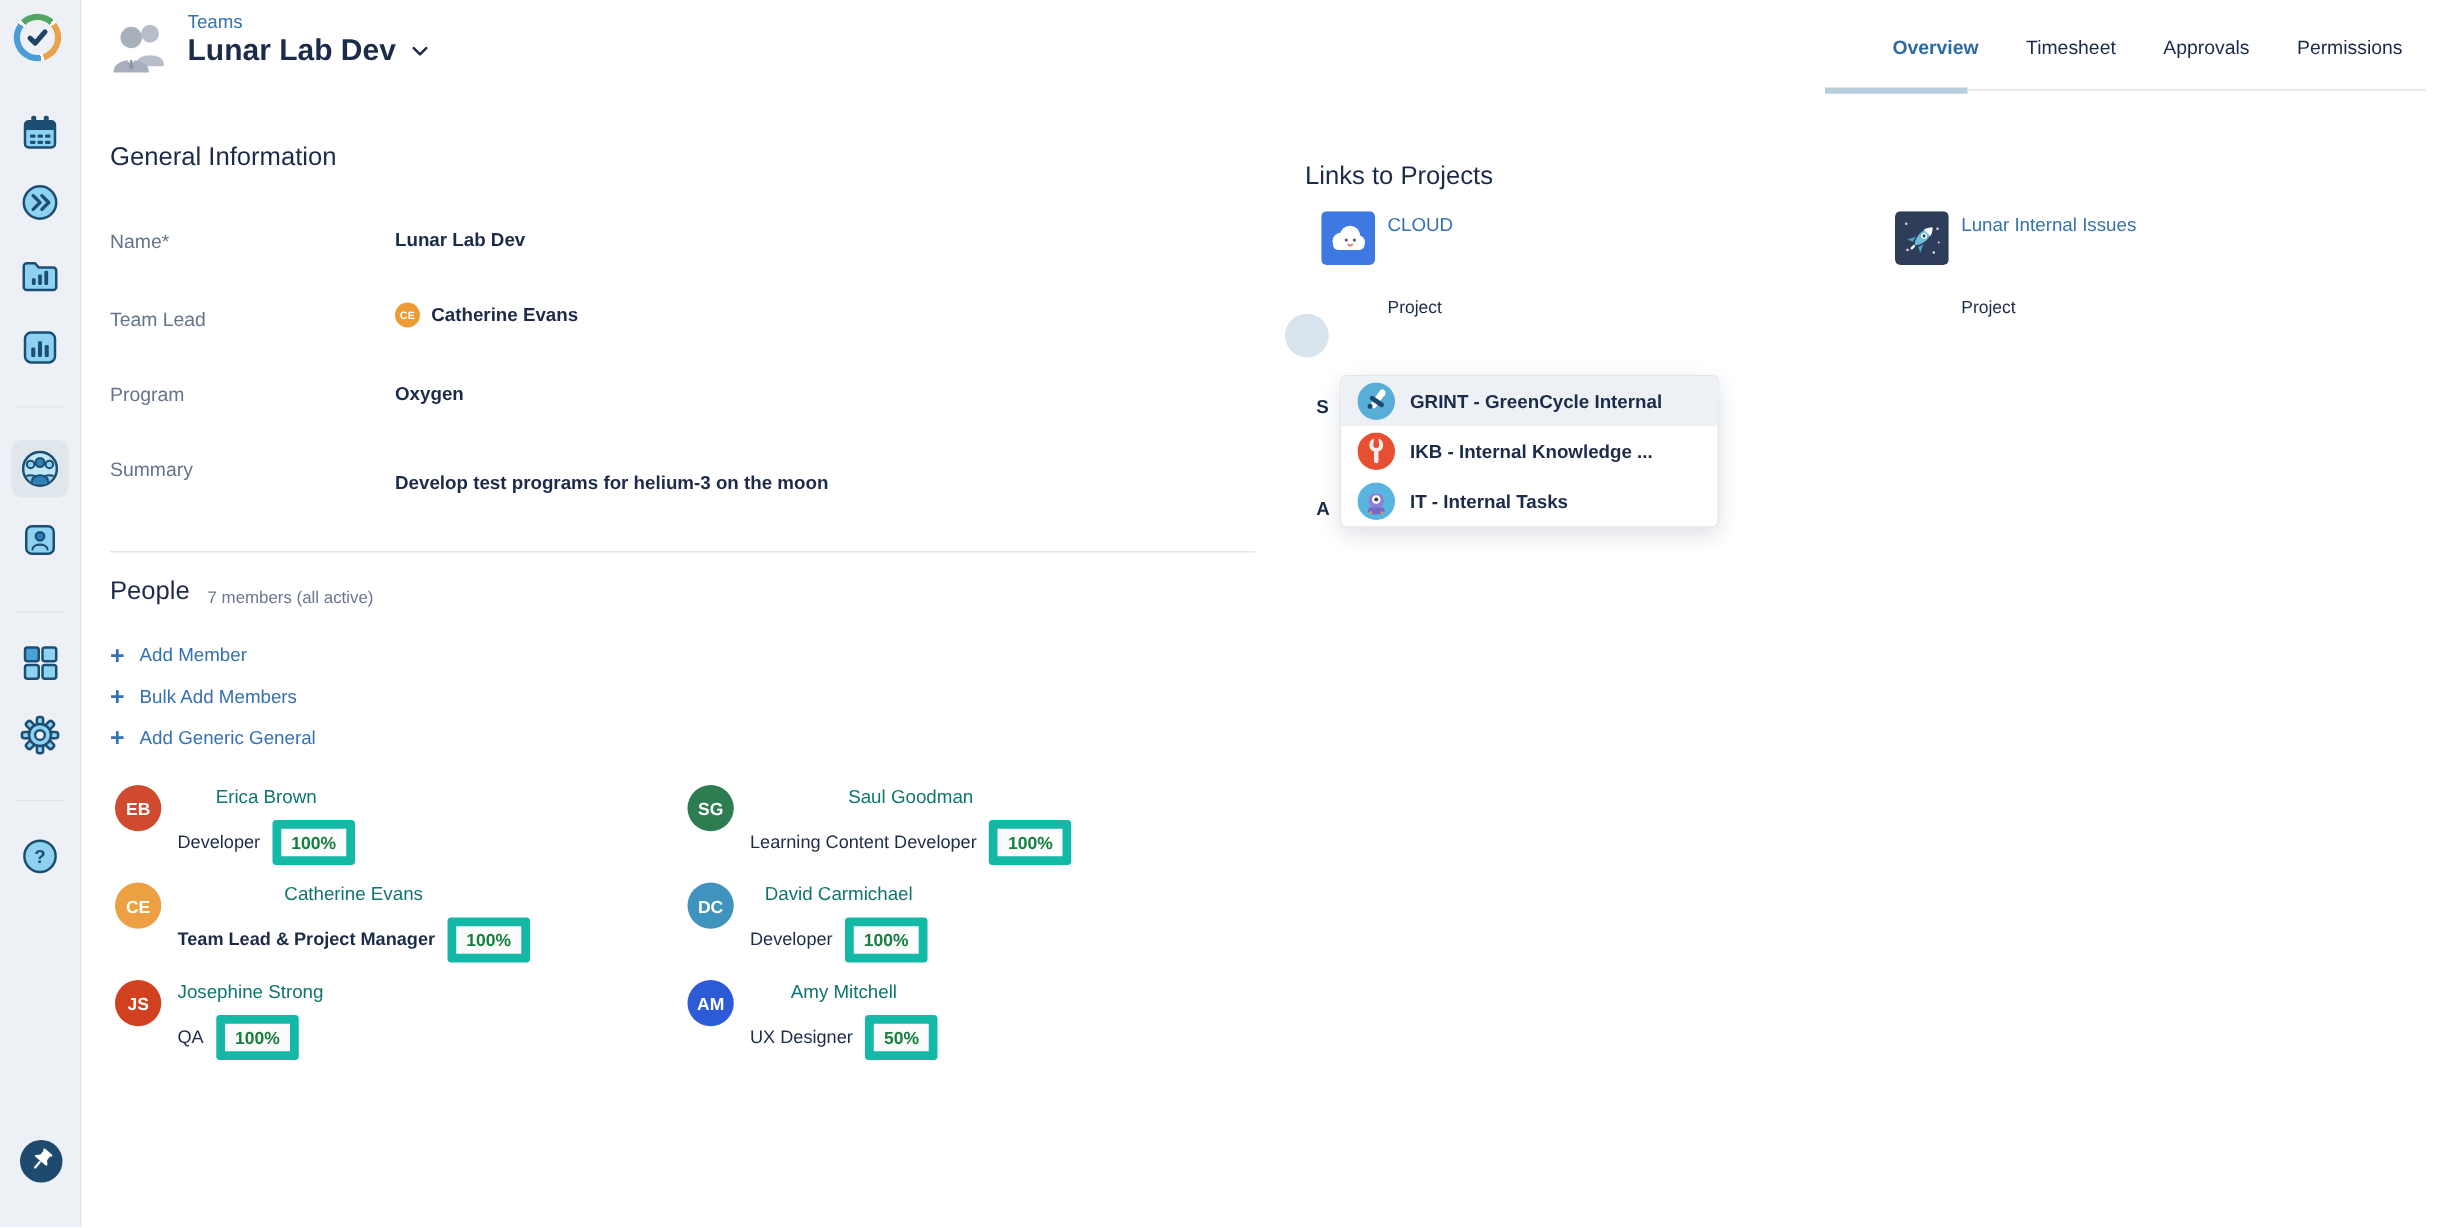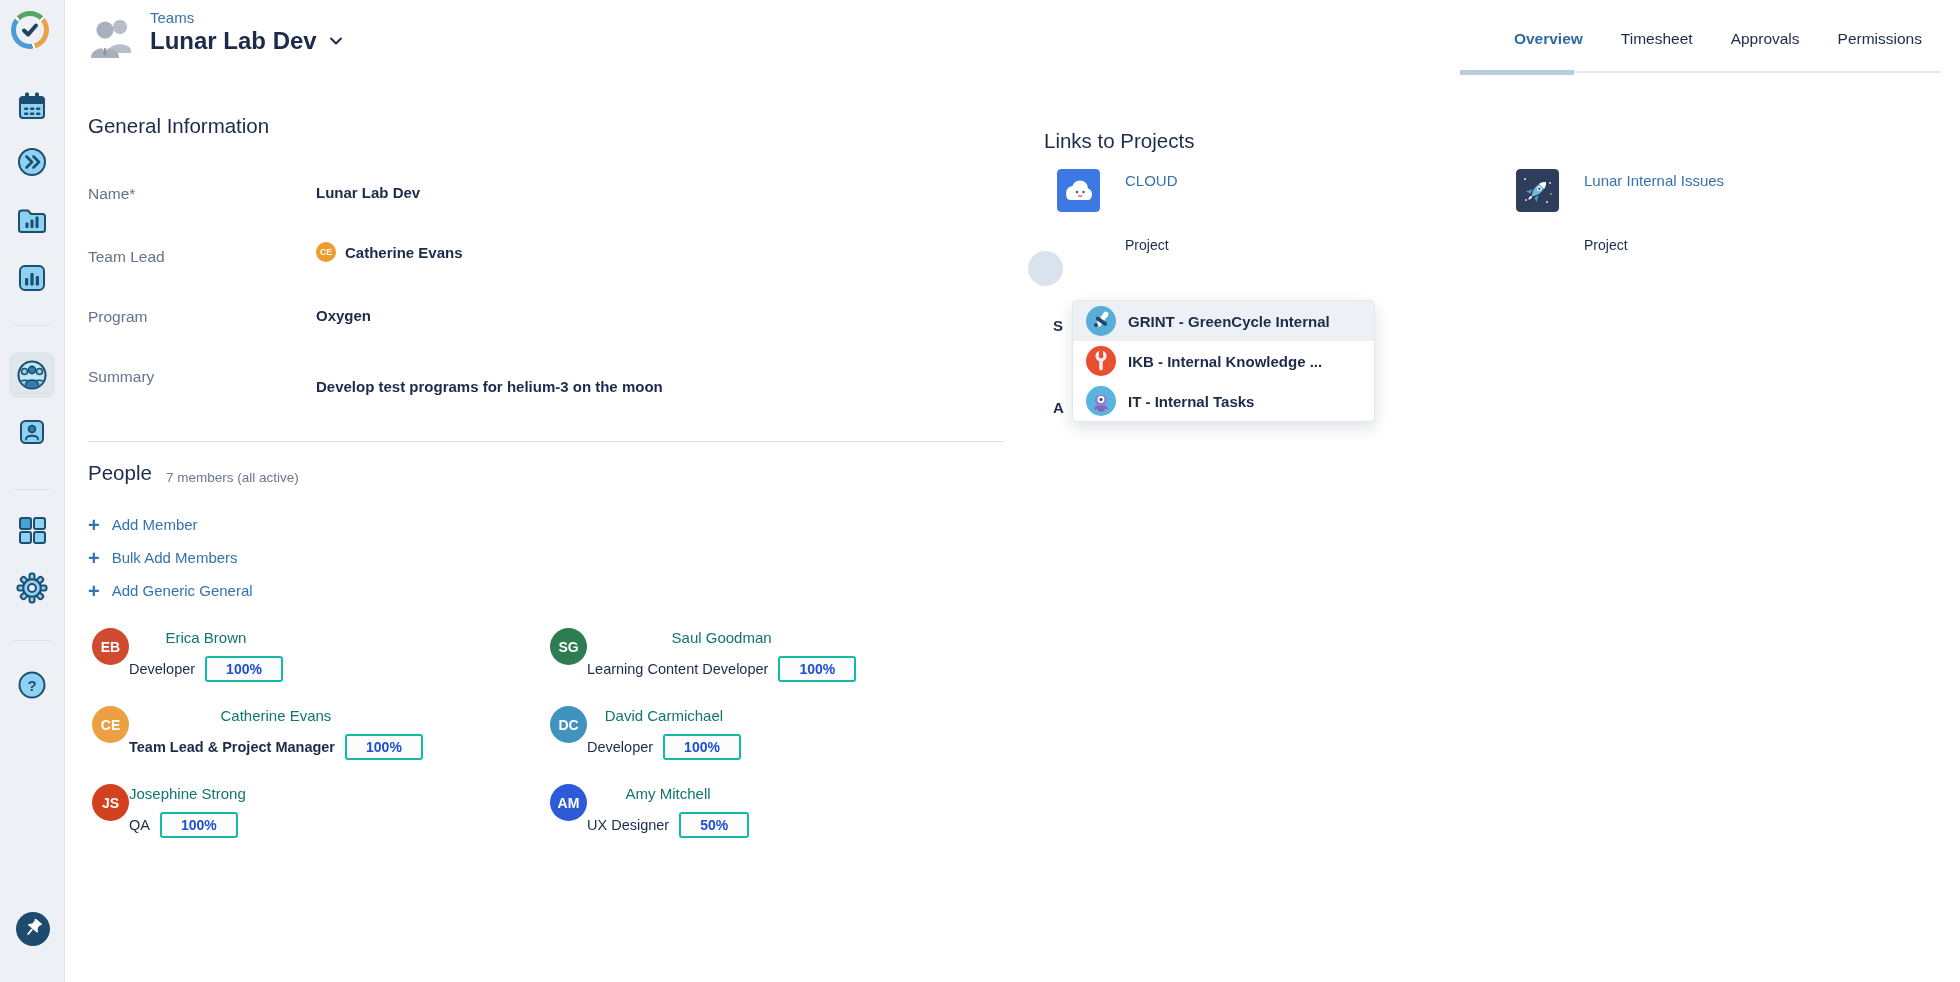--- a/index.html
+++ b/index.html
@@ -35,32 +35,32 @@
   .lead-value{display:flex;align-items:center;gap:9px;}
   .mini-avatar{width:20px;height:20px;border-radius:50%;color:#fff;font-size:8.5px;font-weight:700;
     display:flex;align-items:center;justify-content:center;letter-spacing:.2px;}
   .divider-h{position:absolute;left:88px;top:441px;width:916px;height:1px;background:#d9e1e9;}
 
   
   .subtitle{position:absolute;left:166px;top:470px;font-size:13.5px;color:#6b778c;}
   .action-link{position:absolute;left:88px;display:flex;align-items:center;gap:12px;color:#3572b0;
     font-size:15px;font-weight:500;cursor:pointer;}
   .plus{font-size:20px;font-weight:600;line-height:16px;}
-  .member{position:absolute;display:flex;width:470px;}
+  .member{position:absolute;display:flex;gap:13px;width:470px;}
   .m-avatar{width:37px;height:37px;border-radius:50%;color:#fff;font-size:14px;font-weight:700;
     display:flex;align-items:center;justify-content:center;flex:0 0 37px;}
   .m-name{font-size:15px;font-weight:500;color:#0f766e;margin:1px 0 10px 0;text-align:center;}
   .m-role-row{display:flex;align-items:center;gap:10px;}
   .m-role{font-size:14.5px;color:#1c2b4a;}
   .m-role.bold{font-weight:700;}
-  .badge{padding:3px 19px;border:2px solid #14b8a6;border-radius:3px;background:#fcfcfd;
-    font-size:14px;font-weight:600;color:#1d4ed8;}
+  .badge{padding:3px 8px;border:7px solid #14b8a6;border-radius:3px;background:#fcfcfd;
+    font-size:14px;font-weight:600;color:#15803d;}
 
   
-  .project-item{position:absolute;display:flex;gap:25px;cursor:pointer;padding-left:28px;}
+  .project-item{position:absolute;display:flex;gap:10px;cursor:pointer;padding-left:28px;}
   .p-avatar{width:43px;height:43px;border-radius:4px;flex:0 0 43px;}
   .p-name{font-size:15px;font-weight:500;color:#3572b0;margin:3px 0 4px 0;}
   .p-type{font-size:14px;color:#1c2b4a;margin-top:48px;}
   .placeholder-avatar{position:absolute;left:1028px;top:251px;width:35px;height:35px;border-radius:50%;background:#d9e3ed;}
   .combo{position:absolute;left:1072px;top:246px;width:303px;height:45px;border:1.5px solid #1e3e5c;border-radius:8px;
     background:#fff;box-sizing:border-box;display:flex;align-items:center;padding:0 16px 0 21px;cursor:text;}
   .combo-val{font-size:15px;color:#1c2b4a;}
   .caret{width:1.5px;height:19px;background:#1c2b4a;margin-left:1px;}
   .combo-chevron{margin-left:auto;cursor:pointer;}
   .fragment{position:absolute;font-size:15px;font-weight:600;color:#1c2b4a;}

